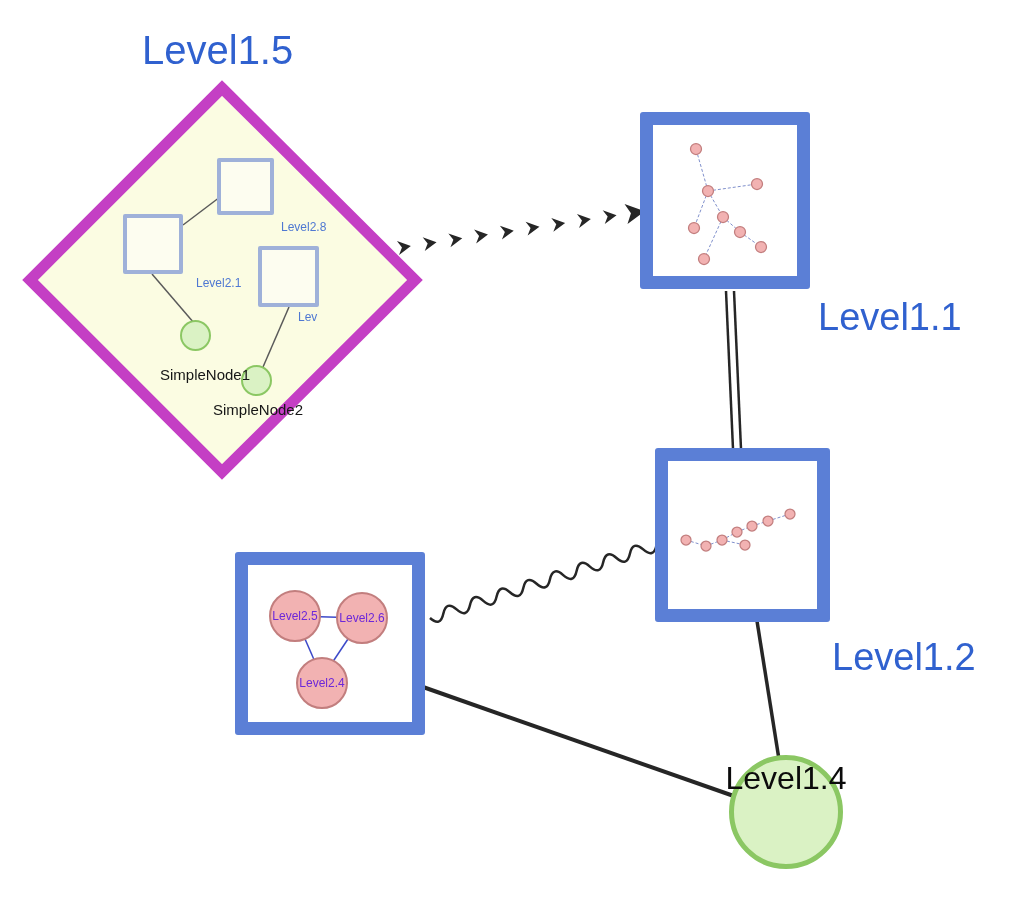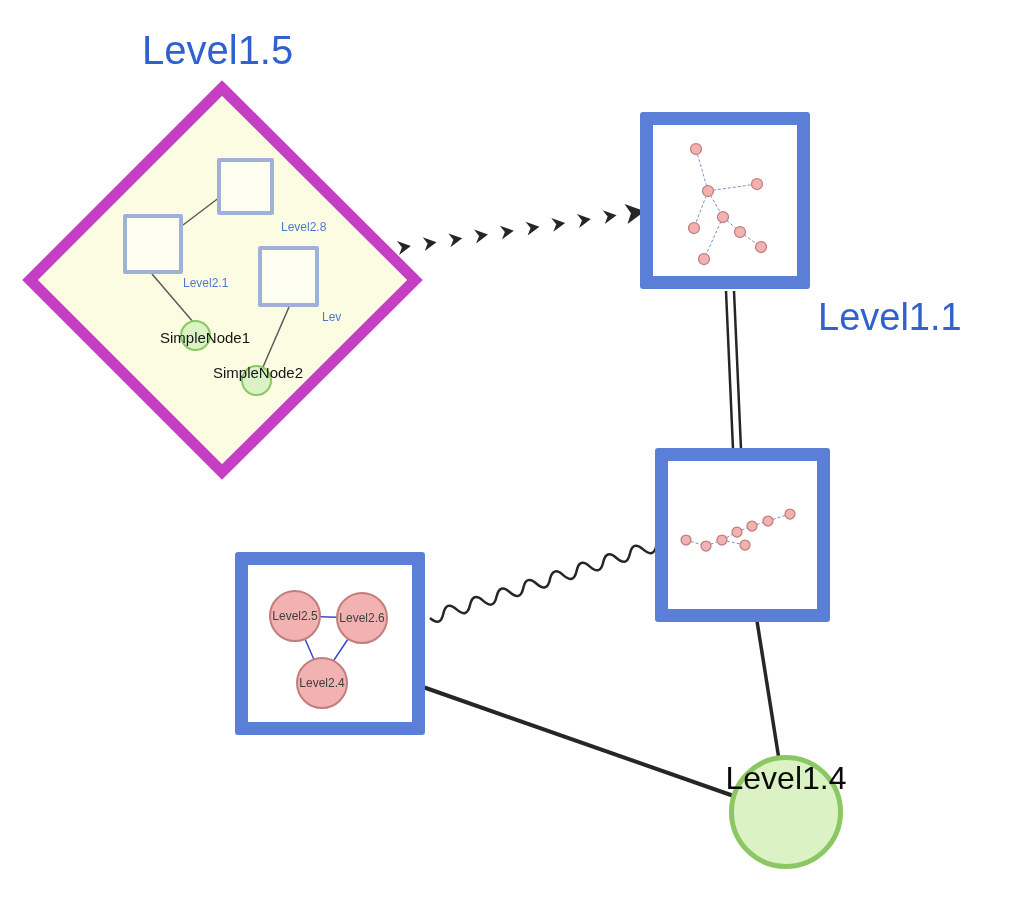--- a/index.html
+++ b/index.html
@@ -35,30 +35,30 @@
     border-radius: 2px;
   }
   .inner-label { font-size: 12px; color: var(--inner-label-blue); white-space: nowrap; }
 
   .green-dot {
     width: 31px; height: 31px; border-radius: 50%;
     box-sizing: border-box;
     background: var(--green-fill);
     border: 2px solid var(--green-border);
   }
-  .simple-label { width: 110px; text-align: center; font-size: 15px; color: #161616; white-space: nowrap; }
+  .simple-label { width: 110px; text-align: center; font-size: 15px; color: #161616; white-space: nowrap; margin-top: 37px; }
 
   .pink-circle {
     position: absolute;
     width: 52px; height: 52px; border-radius: 50%;
     box-sizing: border-box;
     background: var(--pink-fill);
     border: 2px solid var(--pink-border);
     display: flex; align-items: center; justify-content: center;
-    font-size: 12px; color: #404040;
+    font-size: 12px; color: #6d28d9;
     overflow: hidden;
   }
 
   .big-circle {
     width: 114px; height: 114px; border-radius: 50%;
     box-sizing: border-box;
     background: var(--green-fill);
     border: 5px solid var(--green-border);
     display: flex; align-items: flex-start; justify-content: center;
   }
@@ -116,22 +116,22 @@
     <line class="edge35" x1="757" y1="621" x2="781" y2="772"></line>
   </svg>
 
   <div class="label-xl abs" style="left:142px;top:28px">Level1.5</div>
 
   <div class="inner-square abs" style="left:217px;top:158px;width:57px;height:57px"></div>
   <div class="inner-square abs" style="left:123px;top:214px;width:60px;height:60px"></div>
   <div class="inner-square abs" style="left:258px;top:246px;width:61px;height:61px"></div>
 
   <div class="inner-label abs" style="left:281px;top:220px">Level2.8</div>
-  <div class="inner-label abs" style="left:183px;top:276px">Level2.1</div>
-  <div class="inner-label abs" style="left:322px;top:310px">Lev</div>
+  <div class="inner-label abs" style="left:196px;top:276px">Level2.1</div>
+  <div class="inner-label abs" style="left:298px;top:310px">Lev</div>
 
   <div class="green-dot abs" style="left:180px;top:320px"></div>
   <div class="green-dot abs" style="left:241px;top:365px"></div>
   <div class="simple-label abs" style="left:150px;top:329px">SimpleNode1</div>
   <div class="simple-label abs" style="left:203px;top:364px">SimpleNode2</div>
 
   <div class="big-square" style="left:640px;top:112px;width:170px;height:177px">
     <svg width="144" height="151" viewBox="0 0 144 151">
       <line class="mini-edge" x1="55" y1="66" x2="43" y2="24"></line>
       <line class="mini-edge" x1="55" y1="66" x2="104" y2="59"></line>
@@ -164,20 +164,21 @@
       <circle class="mini-dot" cx="18" cy="79" r="5"></circle>
       <circle class="mini-dot" cx="38" cy="85" r="5"></circle>
       <circle class="mini-dot" cx="54" cy="79" r="5"></circle>
       <circle class="mini-dot" cx="69" cy="71" r="5"></circle>
       <circle class="mini-dot" cx="84" cy="65" r="5"></circle>
       <circle class="mini-dot" cx="100" cy="60" r="5"></circle>
       <circle class="mini-dot" cx="122" cy="53" r="5"></circle>
       <circle class="mini-dot" cx="77" cy="84" r="5"></circle>
     </svg>
   </div>
+  <div class="label-lg abs" style="left:832px;top:636px">Level1.2</div>
 
   <div class="big-square" style="left:235px;top:552px;width:190px;height:183px">
     <svg width="164" height="157" viewBox="0 0 164 157">
       <line class="tri-edge" x1="47" y1="51" x2="114" y2="53"></line>
       <line class="tri-edge" x1="47" y1="51" x2="74" y2="113"></line>
       <line class="tri-edge" x1="114" y1="53" x2="74" y2="113"></line>
     </svg>
     <div class="pink-circle" style="left:21px;top:25px">
       <span>Level2.5</span>
     </div>

